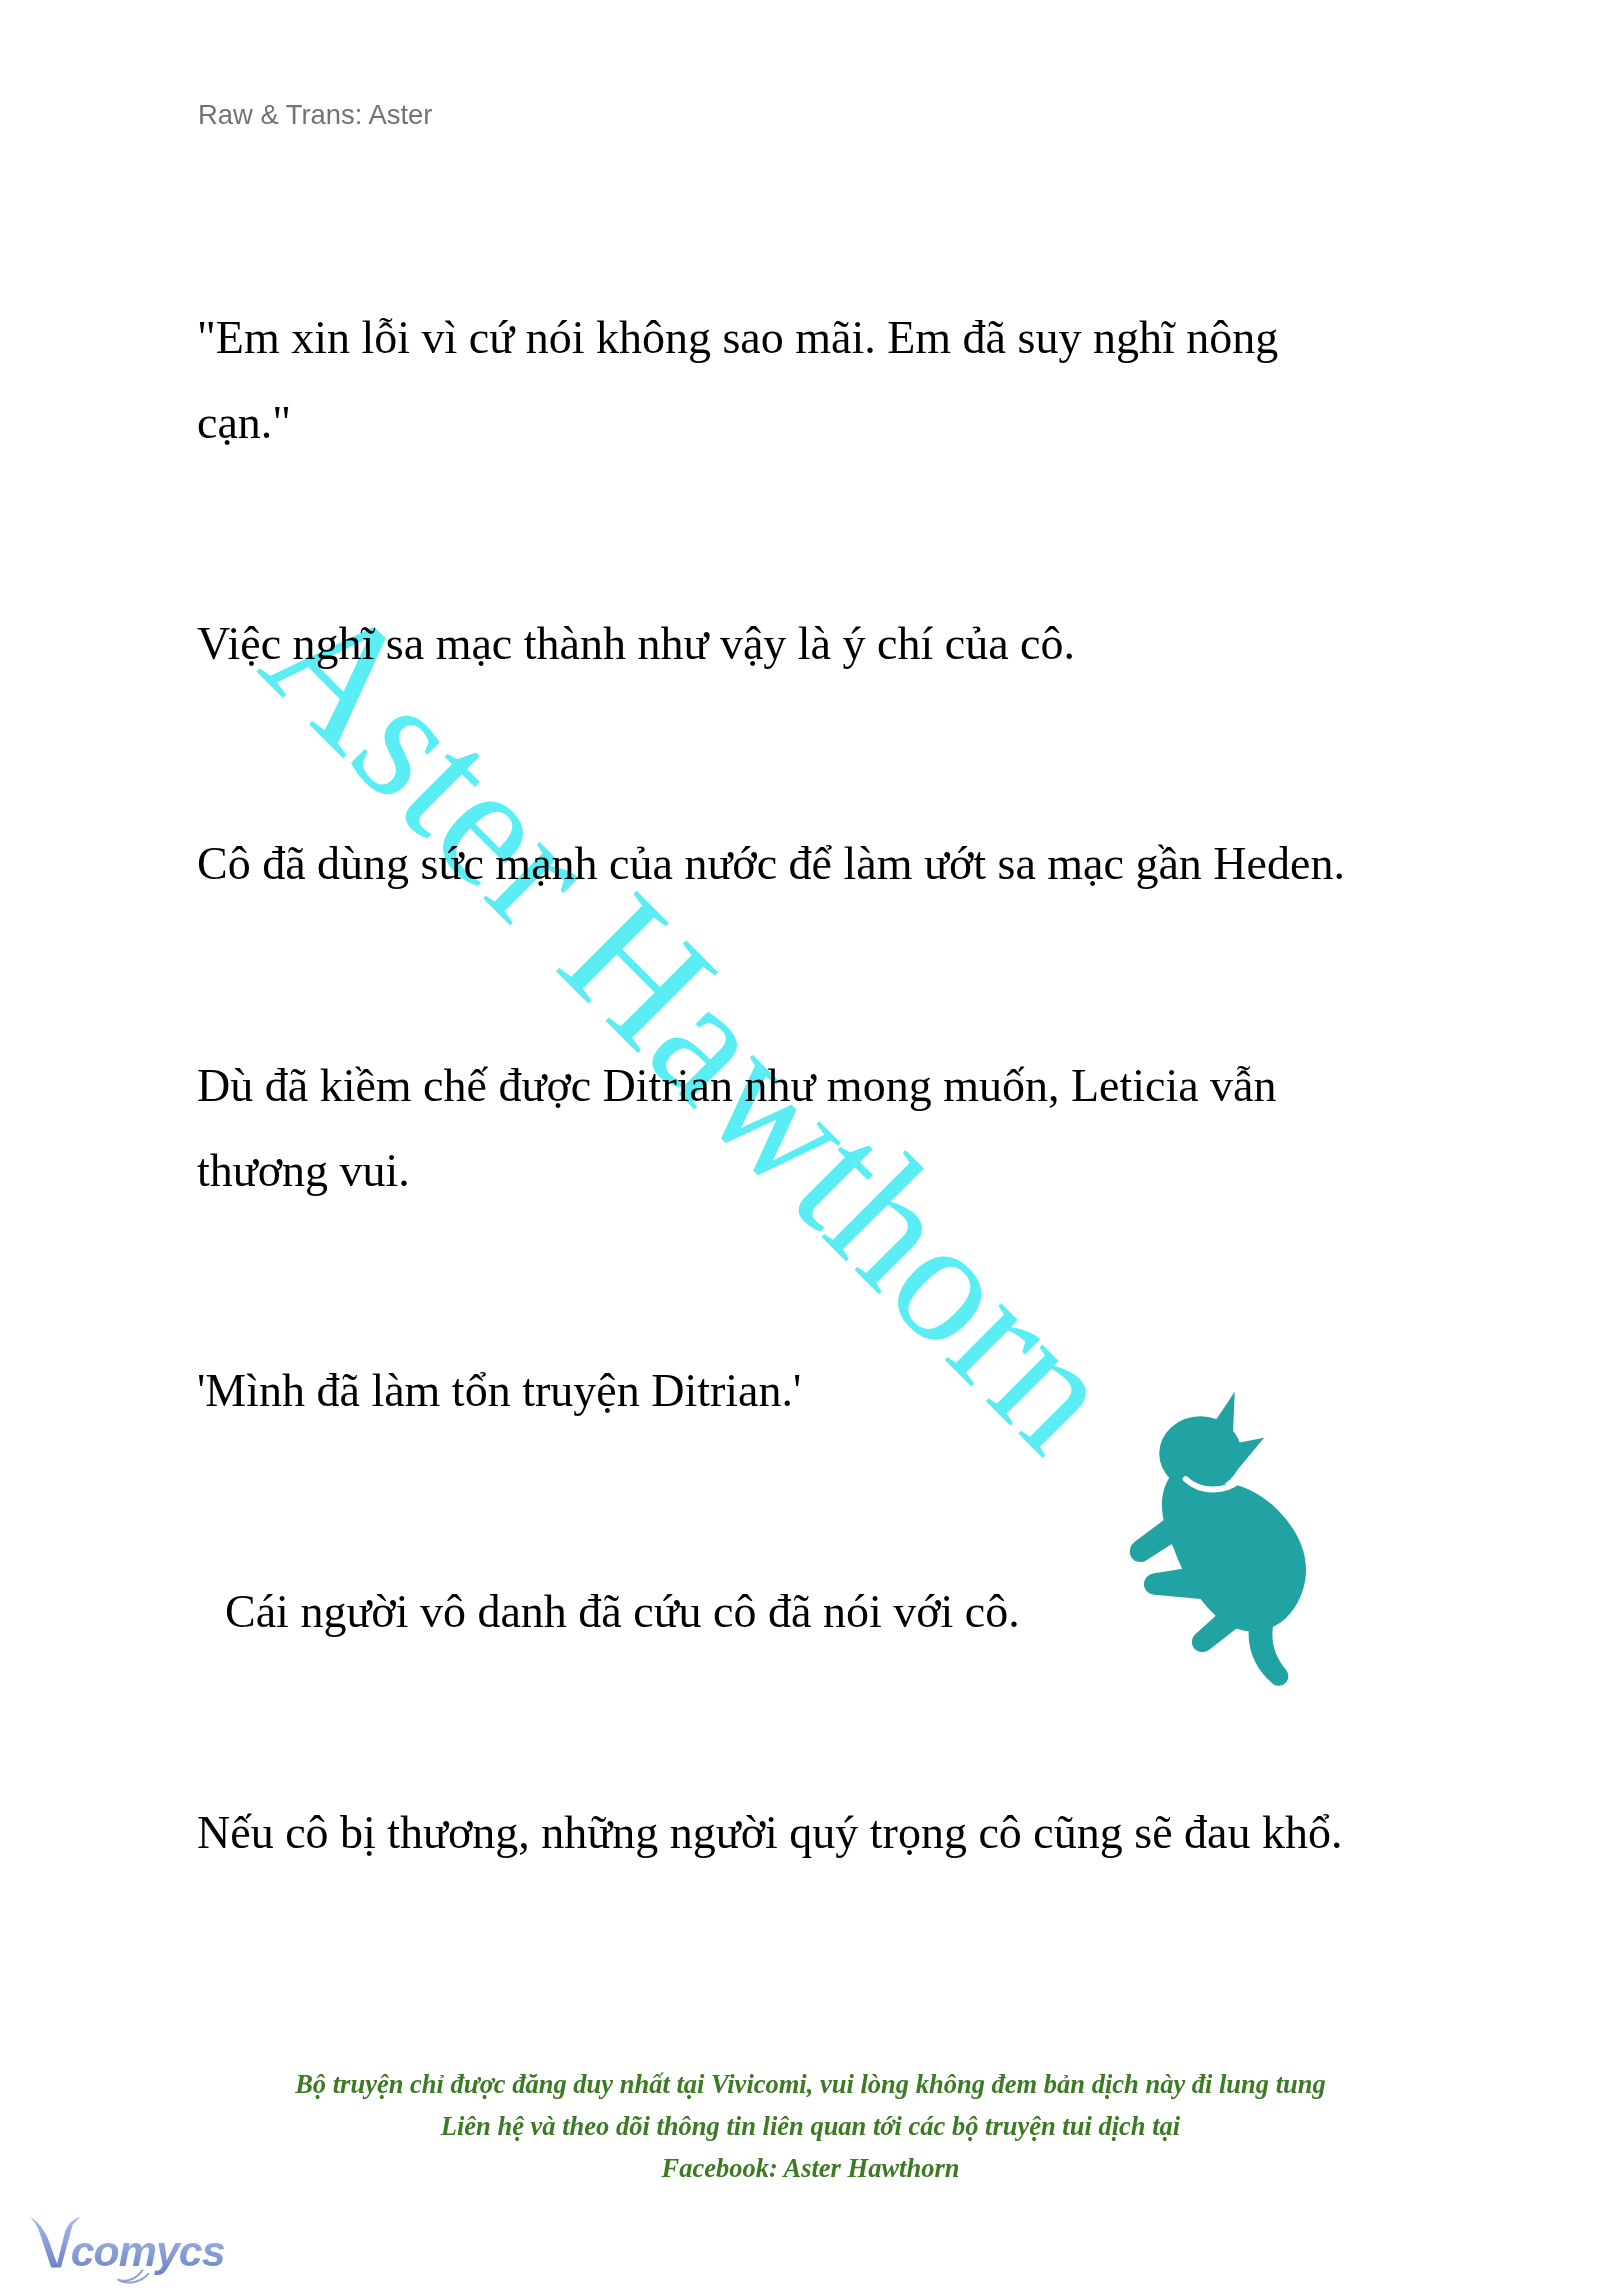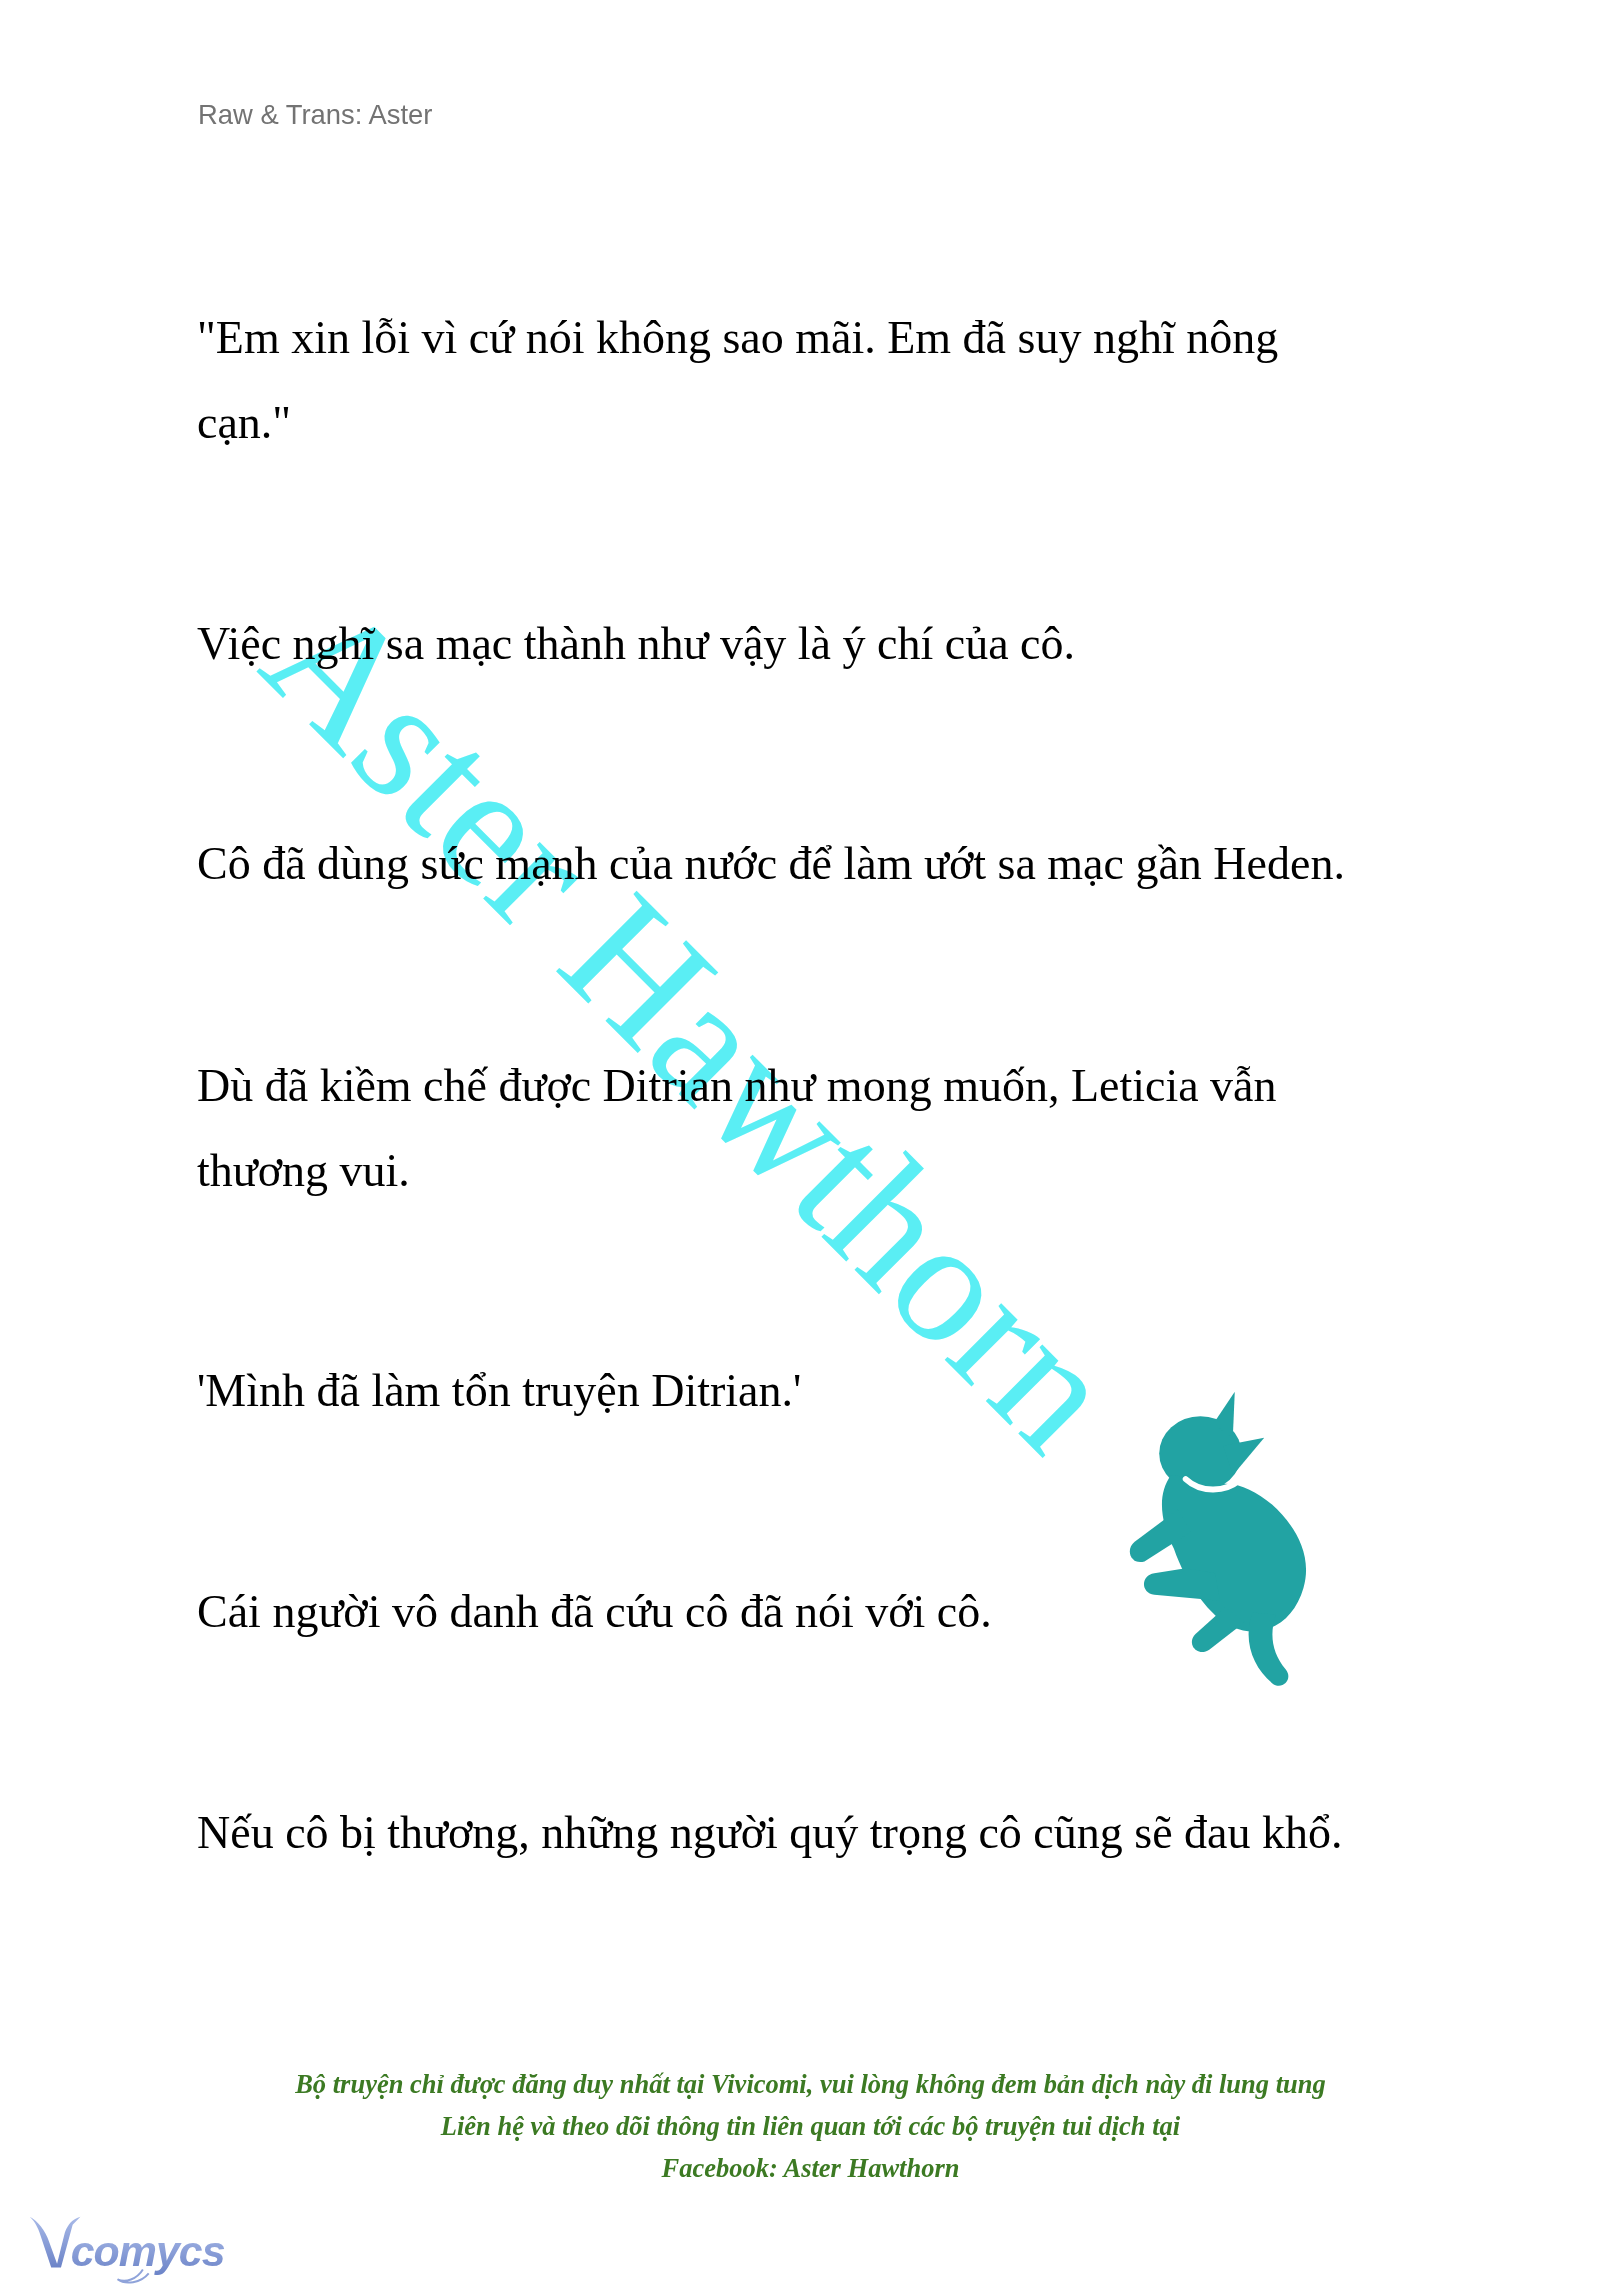--- a/index.html
+++ b/index.html
@@ -135,21 +135,21 @@
 
   <div class="para" style="top:1043px;">
     <span class="line">Dù đã kiềm chế được Ditrian như mong muốn, Leticia vẫn</span>
     <span class="line">thương vui.</span>
   </div>
 
   <div class="para" style="top:1348px;">
     <span class="line">'Mình đã làm tổn truyện Ditrian.'</span>
   </div>
 
-  <div class="para" style="top:1569px;">
+  <div class="para" style="top:1569px;margin-left:28px;">
     <span class="line">Cái người vô danh đã cứu cô đã nói với cô.</span>
   </div>
 
   <div class="para" style="top:1790px;">
     <span class="line">Nếu cô bị thương, những người quý trọng cô cũng sẽ đau khổ.</span>
   </div>
 
   <div class="footer">
     <span class="fline">Bộ truyện chỉ được đăng duy nhất tại Vivicomi, vui lòng không đem bản dịch này đi lung tung</span>
     <span class="fline">Liên hệ và theo dõi thông tin liên quan tới các bộ truyện tui dịch tại</span>

